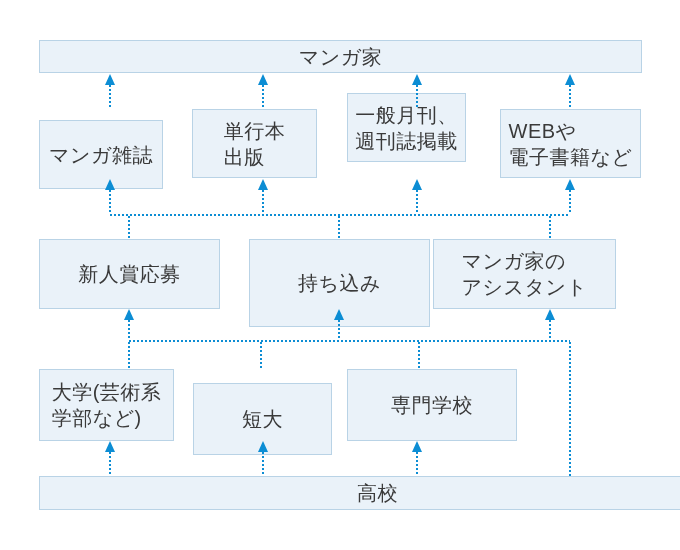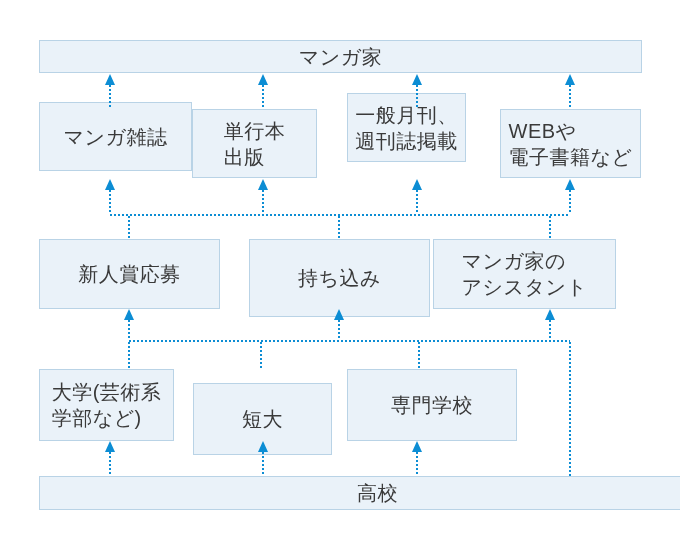--- a/index.html
+++ b/index.html
@@ -45,30 +45,30 @@
     border-bottom:11px solid var(--accent);
   }
 </style>
 </head>
 <body>
 
 <div class="diagram">
 
   <div class="box bar" style="left:39px;top:40px;width:603px;height:33px">マンガ家</div>
 
-  <div class="box" style="left:39px;top:102px;width:153px;height:69px">マンガ雑誌</div>
+  <div class="box" style="left:39px;top:120px;width:124px;height:69px">マンガ雑誌</div>
   <div class="box" style="left:192px;top:109px;width:125px;height:69px">単行本
 出版</div>
   <div class="box" style="left:347px;top:93px;width:119px;height:69px">一般月刊、
 週刊誌掲載</div>
   <div class="box" style="left:500px;top:109px;width:141px;height:69px">WEBや
 電子書籍など</div>
 
   <div class="box" style="left:39px;top:239px;width:181px;height:70px">新人賞応募</div>
-  <div class="box" style="left:249px;top:239px;width:181px;height:78px">持ち込み</div>
+  <div class="box" style="left:249px;top:239px;width:181px;height:88px">持ち込み</div>
   <div class="box" style="left:433px;top:239px;width:183px;height:70px">マンガ家の
 アシスタント</div>
 
   <div class="box" style="left:39px;top:369px;width:135px;height:72px">大学(芸術系
 学部など)</div>
   <div class="box" style="left:193px;top:383px;width:139px;height:72px">短大</div>
   <div class="box" style="left:347px;top:369px;width:170px;height:72px">専門学校</div>
 
   <div class="box bar" style="left:39px;top:476px;width:677px;height:34px">高校</div>
 

